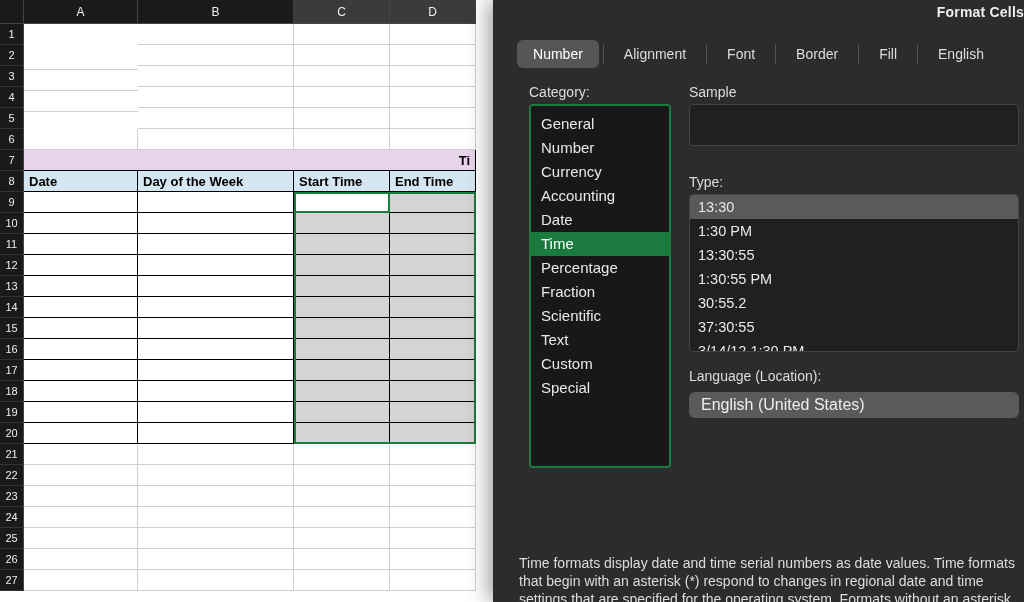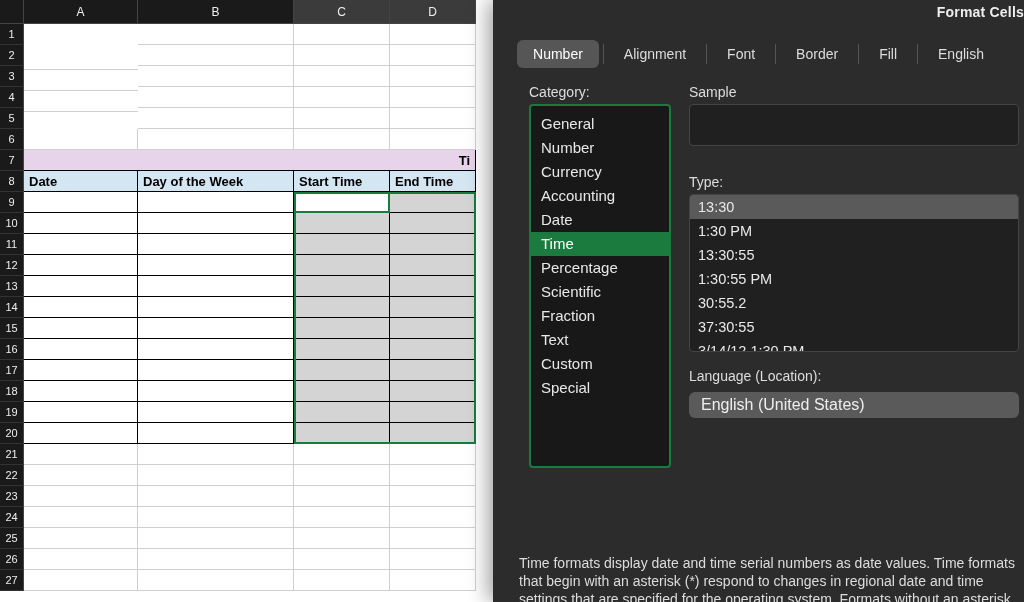--- a/index.html
+++ b/index.html
@@ -291,22 +291,22 @@
   <div class="lbl" style="left:196px; top:368px;">Language (Location):</div>
 
   <div class="cat-list">
     <div class="cat-item">General</div>
     <div class="cat-item">Number</div>
     <div class="cat-item">Currency</div>
     <div class="cat-item">Accounting</div>
     <div class="cat-item">Date</div>
     <div class="cat-item sel">Time</div>
     <div class="cat-item">Percentage</div>
+    <div class="cat-item">Fraction</div>
     <div class="cat-item">Scientific</div>
-    <div class="cat-item">Fraction</div>
     <div class="cat-item">Text</div>
     <div class="cat-item">Custom</div>
     <div class="cat-item">Special</div>
   </div>
 
   <div class="sample-box"></div>
 
   <div class="type-list">
     <div class="type-item sel">13:30</div>
     <div class="type-item">1:30 PM</div>

